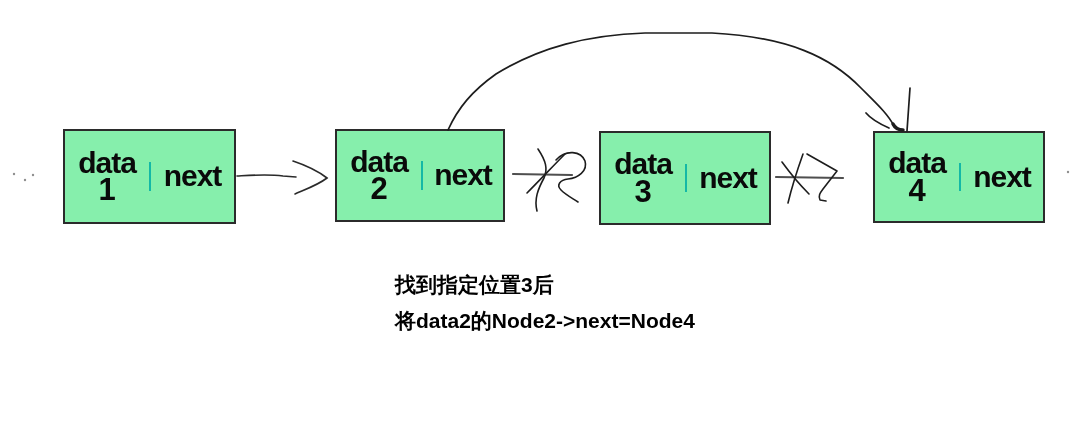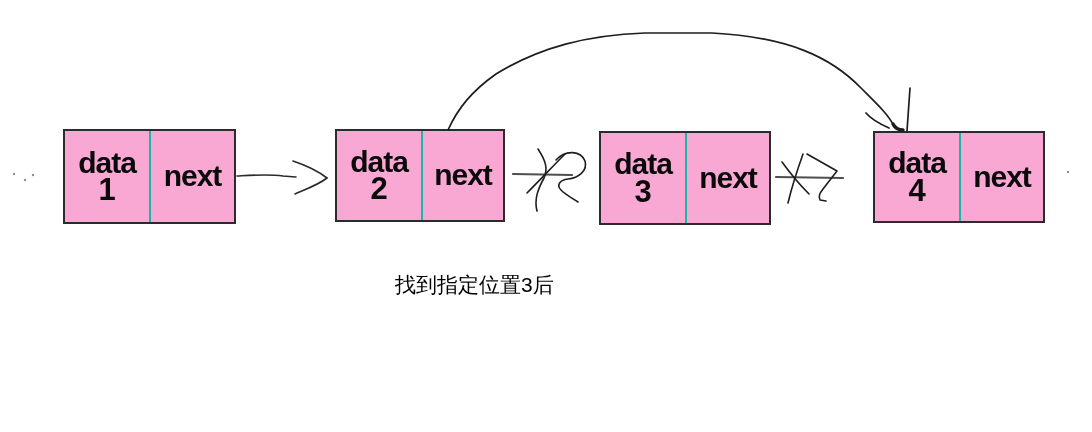--- a/index.html
+++ b/index.html
@@ -13,22 +13,23 @@
     width: 1092px;
     height: 432px;
     background: #ffffff;
     overflow: hidden;
   }
   
   .node {
     position: absolute;
     display: flex;
     border: 2px solid #2b2b2b;
-    background: #f9a8d4;
+    background: #86efac;
     box-sizing: border-box;
+    align-items: center;
   }
   .node .cell {
     display: flex;
     flex-direction: column;
     align-items: center;
     justify-content: center;
     box-sizing: border-box;
   }
   .node .cell.data { width: 84px; }
   .node .cell.next { flex: 1; border-left: 2px solid #14b8a6; }
@@ -59,21 +60,21 @@
     height: 432px;
     pointer-events: none;
   }
 
   
   .annotation {
     position: absolute;
     left: 395px;
     top: 274px;
     color: #000000;
-    font-weight: normal;
+    font-weight: bold;
   }
   .annotation p {
     margin: 0 0 14px 0;
     font-size: 21px;
     line-height: 22px;
     white-space: nowrap;
   }
   .annotation p.big {
     font-size: 26px;
     line-height: 28px;
@@ -156,15 +157,16 @@
     <g fill="none" stroke-linecap="round">
       <path d="M776,177 L843,178" stroke="#4f4f4f" stroke-width="2.2"></path>
       <path d="M803,154 C798,168 793,182 788,203" stroke="#1d1d1d" stroke-width="1.6"></path>
       <path d="M782,162 C790,173 800,185 809,194" stroke="#1d1d1d" stroke-width="1.6"></path>
       <path d="M807,154 L837,171 L823,189 C820,193 818,196 820,200 L826,201" stroke="#1d1d1d" stroke-width="1.6" stroke-linejoin="round"></path>
     </g>
   </svg>
 
   <div class="annotation">
     <p>找到指定位置3后</p>
+    <p>将data2的Node2-&gt;next=Node4</p>
   </div>
 
 </div>
 
 </body></html>

